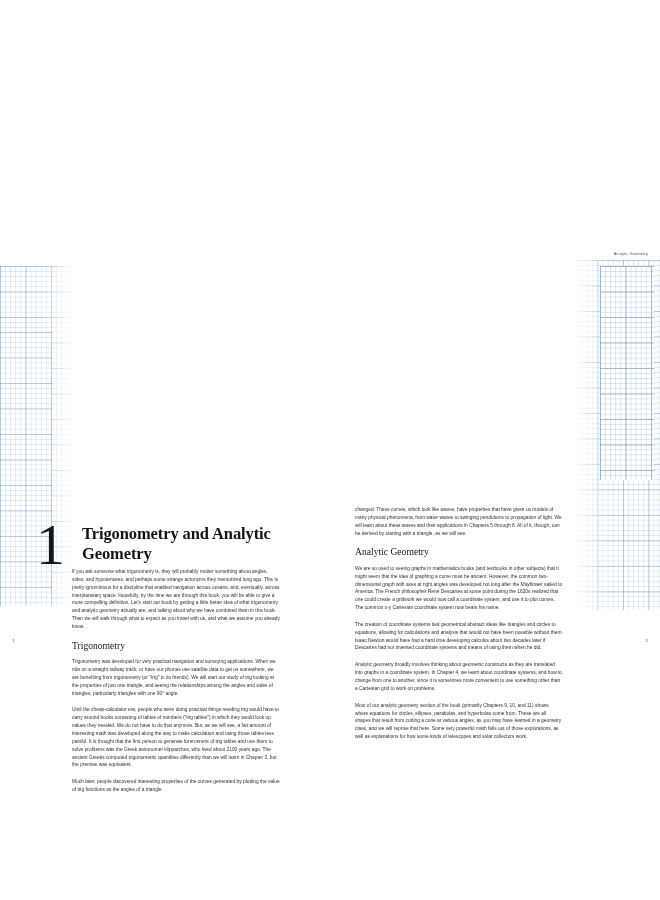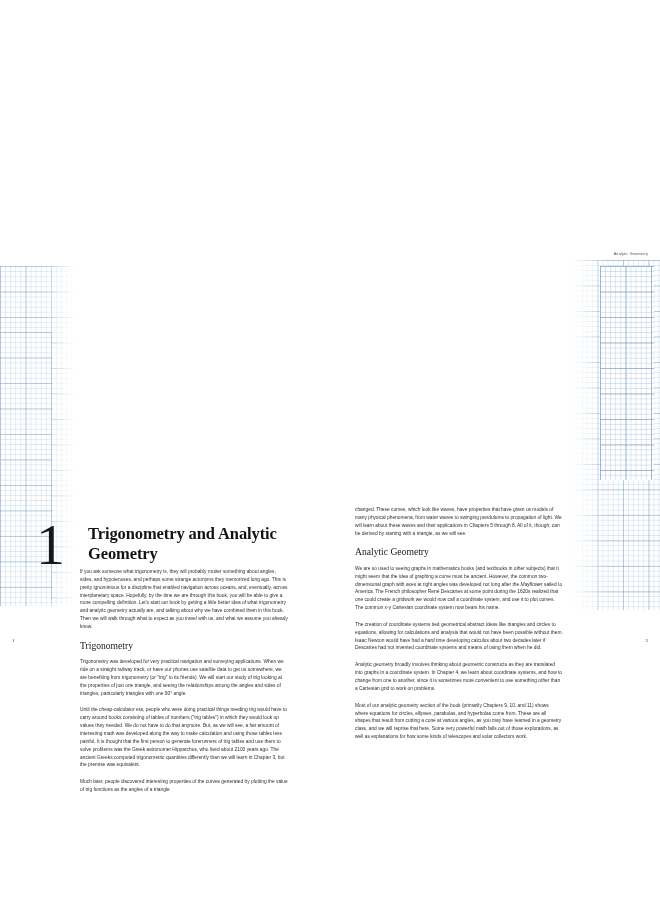--- a/index.html
+++ b/index.html
@@ -99,34 +99,34 @@
     top: 268px;
     font-family: "Liberation Serif", serif;
     font-size: 58px;
     line-height: 1;
     color: #15181b;
     font-weight: 400;
   }
 
   .chapter-title {
     position: absolute;
-    left: 88px;
+    left: 82px;
     top: 276px;
     width: 215px;
     font-family: "Liberation Serif", serif;
     font-size: 16.5px;
     line-height: 1.24;
     font-weight: 700;
     color: #111417;
     letter-spacing: -0.1px;
   }
 
   .body-col-left {
     position: absolute;
-    left: 80px;
+    left: 72px;
     top: 320px;
     width: 208px;
   }
   .body-col-right {
     position: absolute;
     left: 355px;
     top: 258px;
     width: 208px;
   }
 

